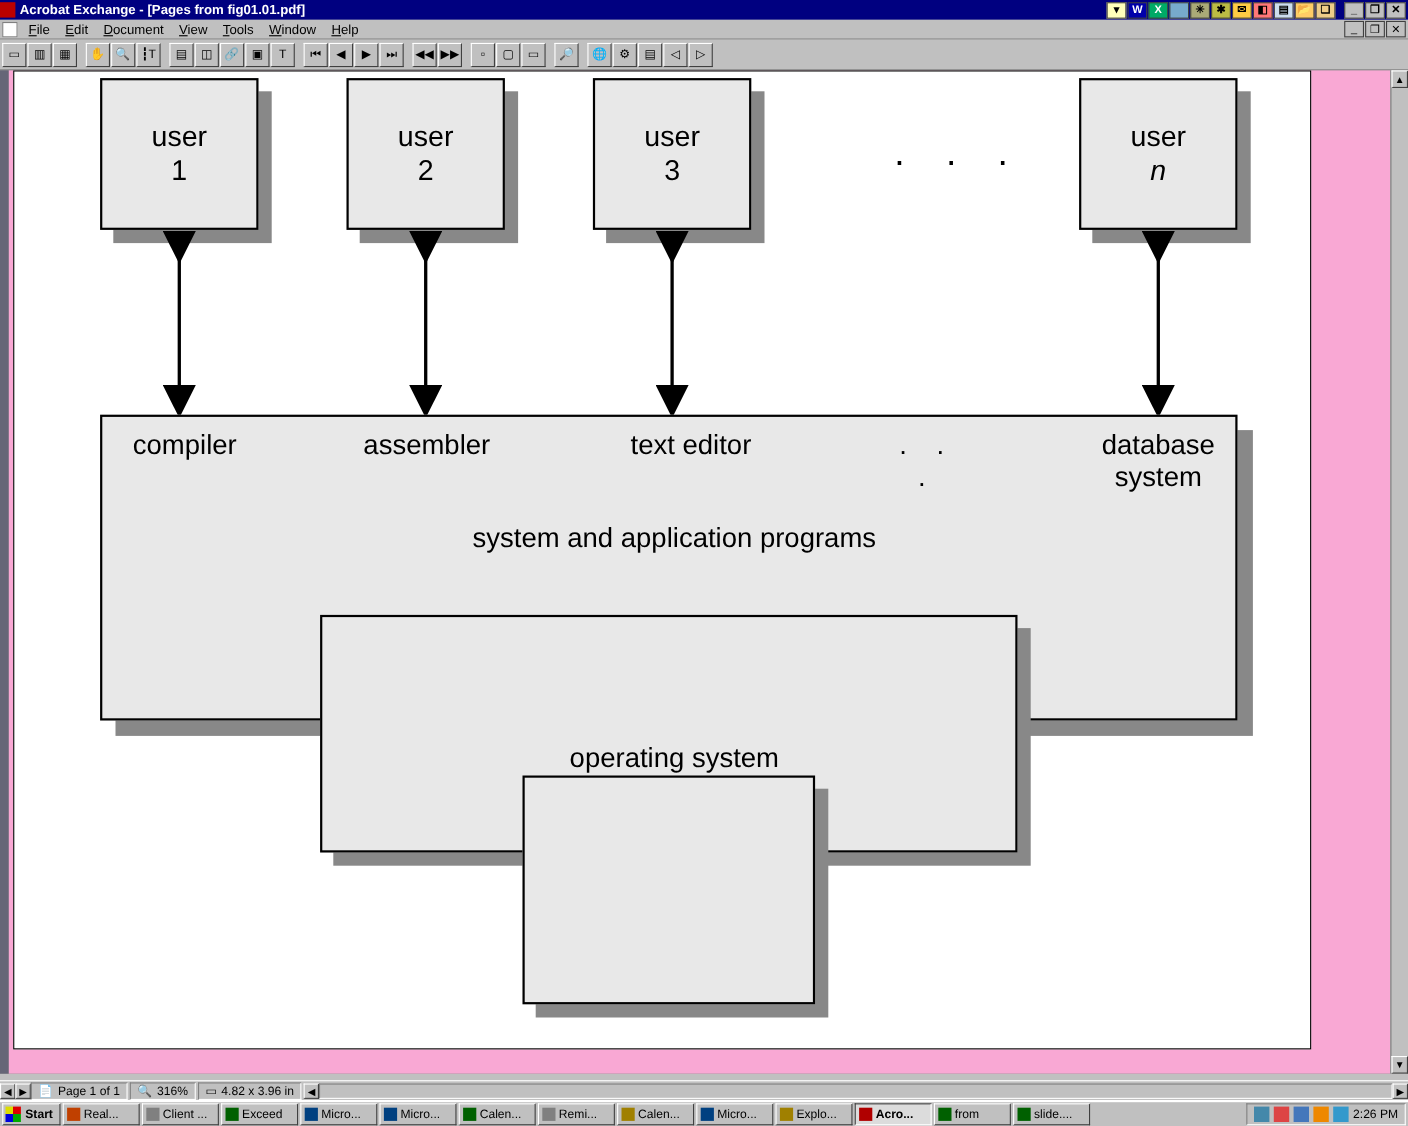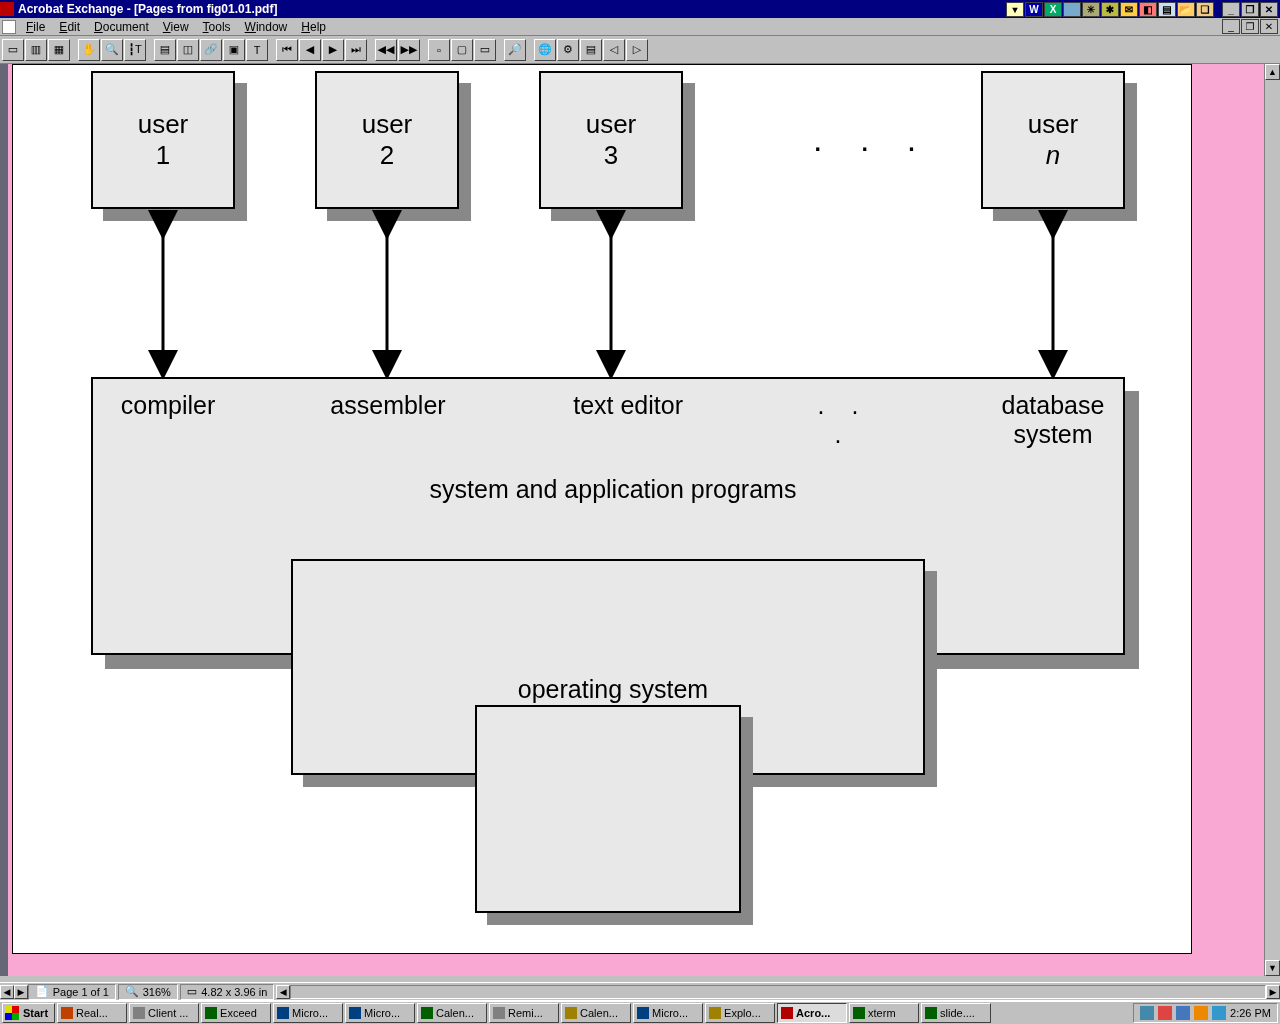--- a/index.html
+++ b/index.html
@@ -413,21 +413,21 @@
       <div class="tbitem">
         <div class="ico" style="background: rgb(160, 128, 0);"></div>
         <span>Explo...</span>
       </div>
       <div class="tbitem active">
         <div class="ico" style="background: rgb(176, 0, 0);"></div>
         <span>Acro...</span>
       </div>
       <div class="tbitem">
         <div class="ico" style="background: rgb(0, 96, 0);"></div>
-        <span>xterm</span>
+        <span>from</span>
       </div>
       <div class="tbitem">
         <div class="ico" style="background: rgb(0, 96, 0);"></div>
         <span>slide....</span>
       </div>
     </div>
   <div class="sys-tray">
     <div class="sic" style="background:#48a;"></div>
     <div class="sic" style="background:#d44;"></div>
     <div class="sic" style="background:#47b;"></div>

